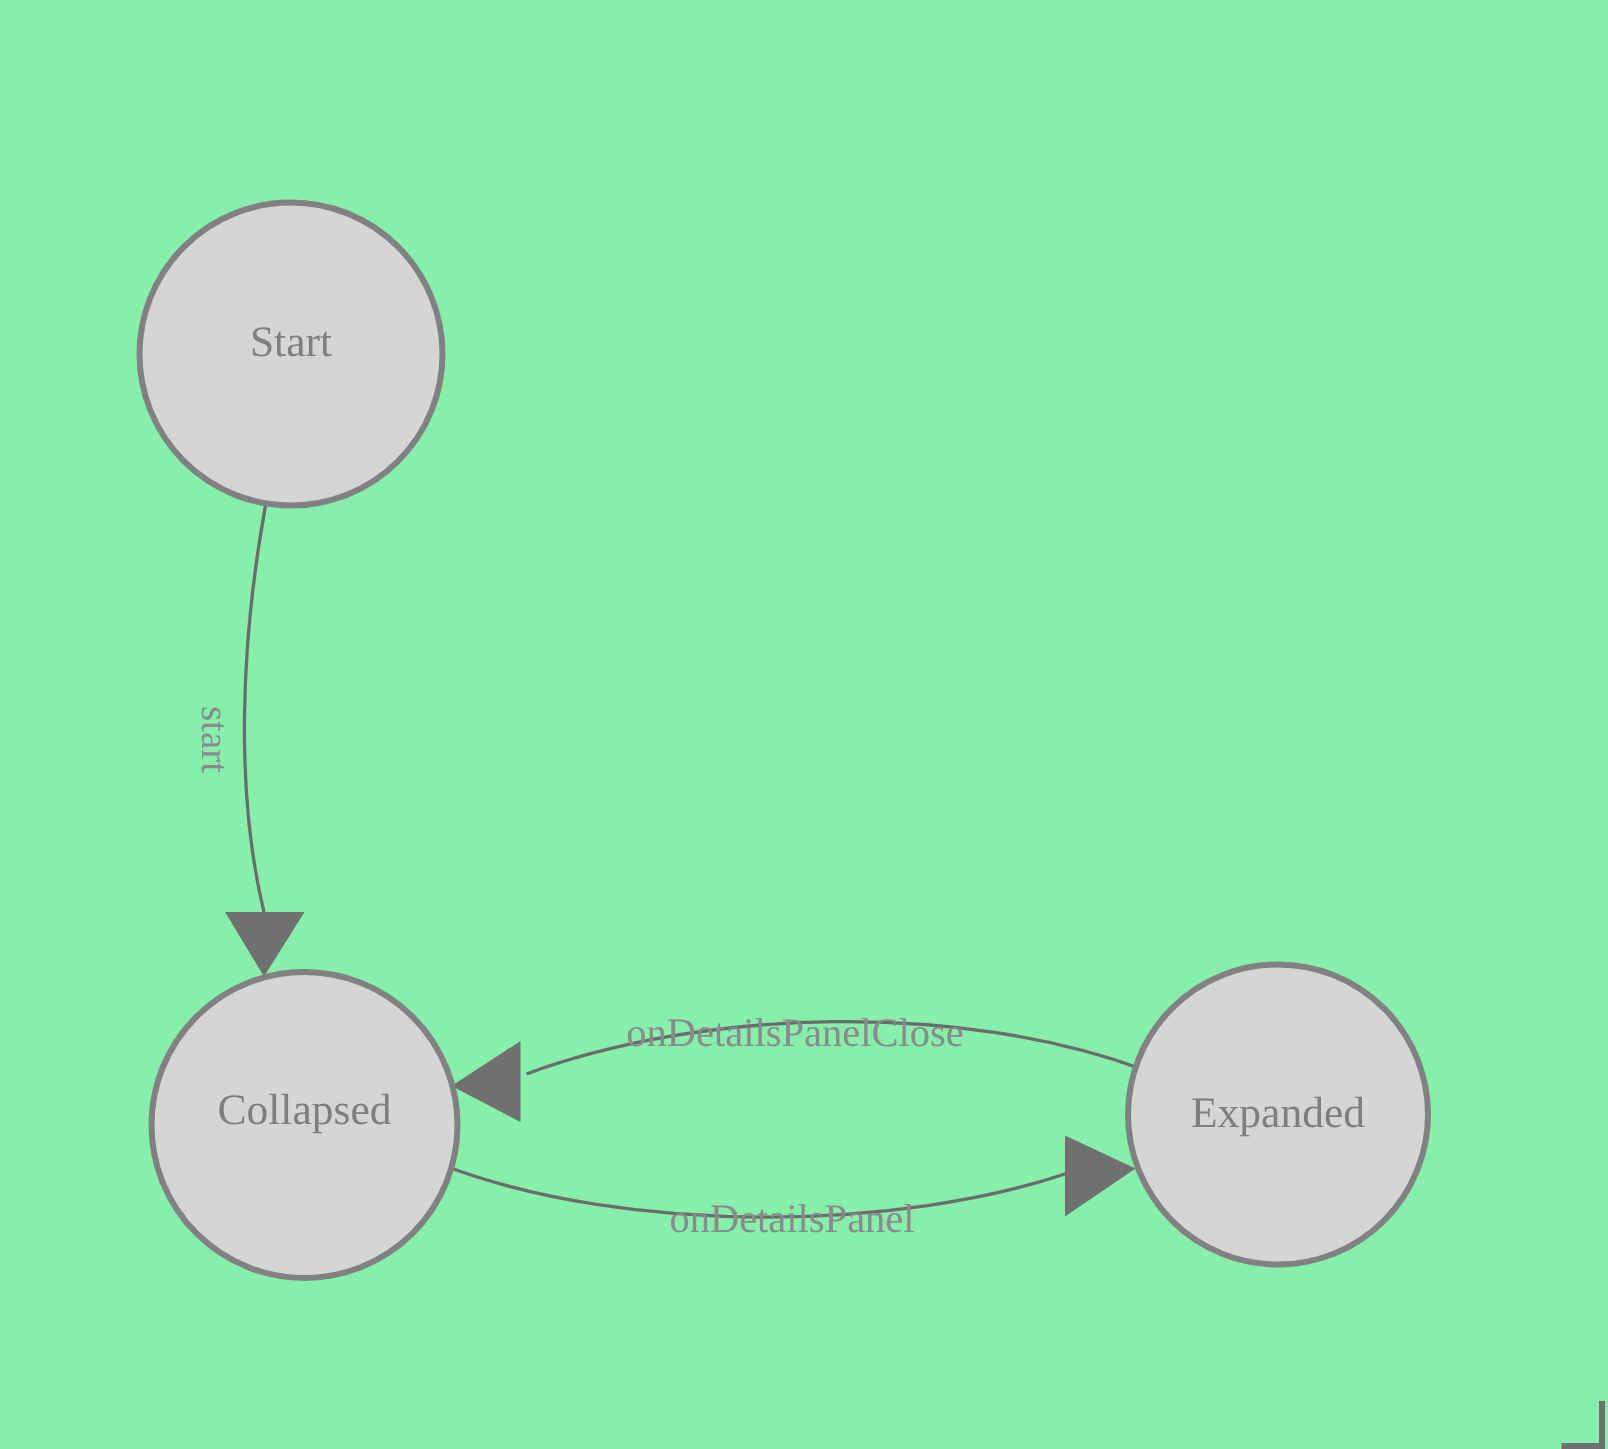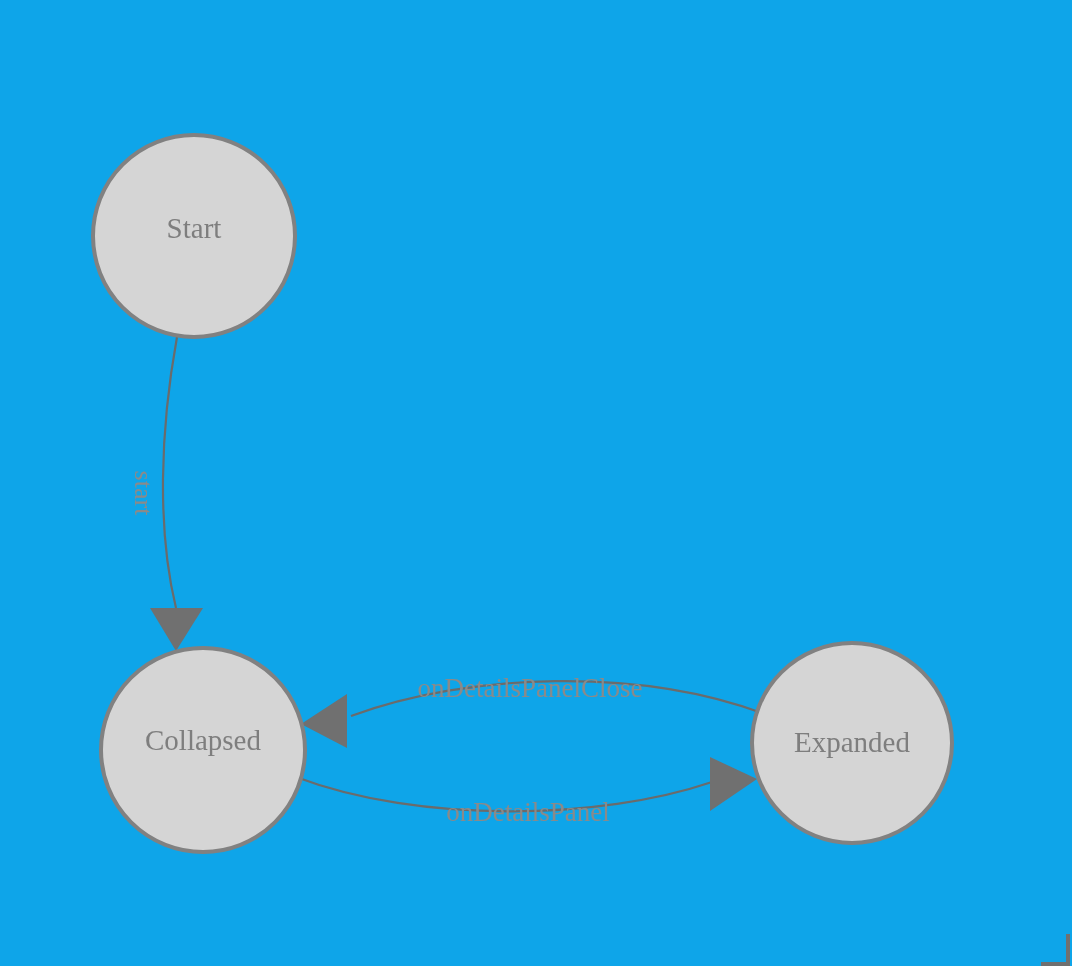--- a/index.html
+++ b/index.html
@@ -7,21 +7,21 @@
     padding: 0;
     background: #ffffff;
   }
   body {
     font-family: "Liberation Serif", "DejaVu Serif", serif;
   }
   #diagram-canvas {
     position: relative;
     width: 1072px;
     height: 966px;
-    background: #0ea5e9;
+    background: #86efac;
     overflow: hidden;
   }
   #diagram-svg {
     position: absolute;
     left: 0;
     top: 0;
     width: 1072px;
     height: 966px;
   }
   .node-label {

